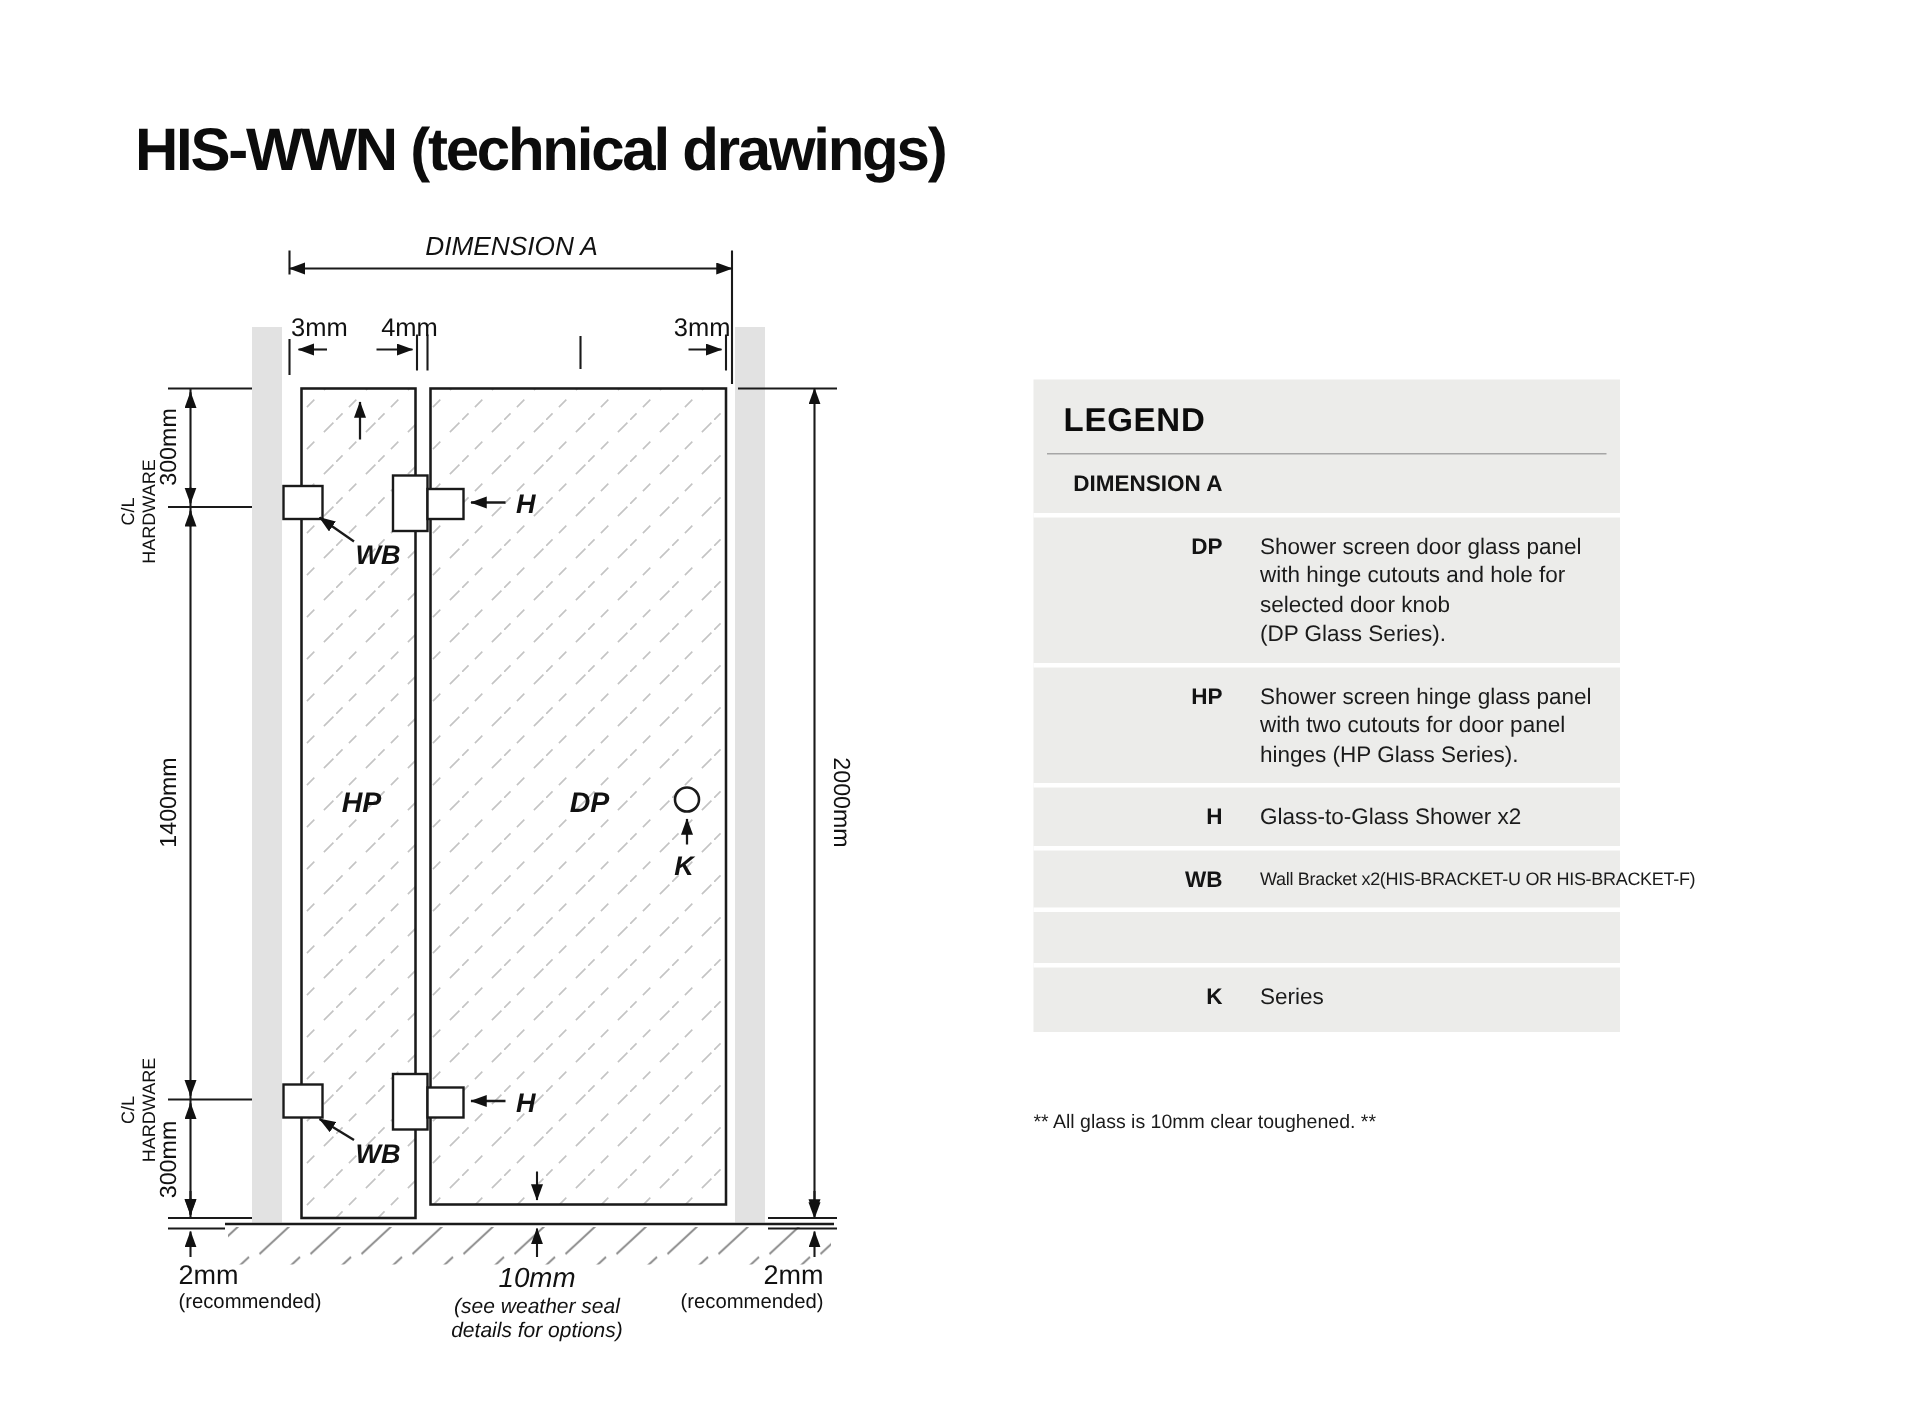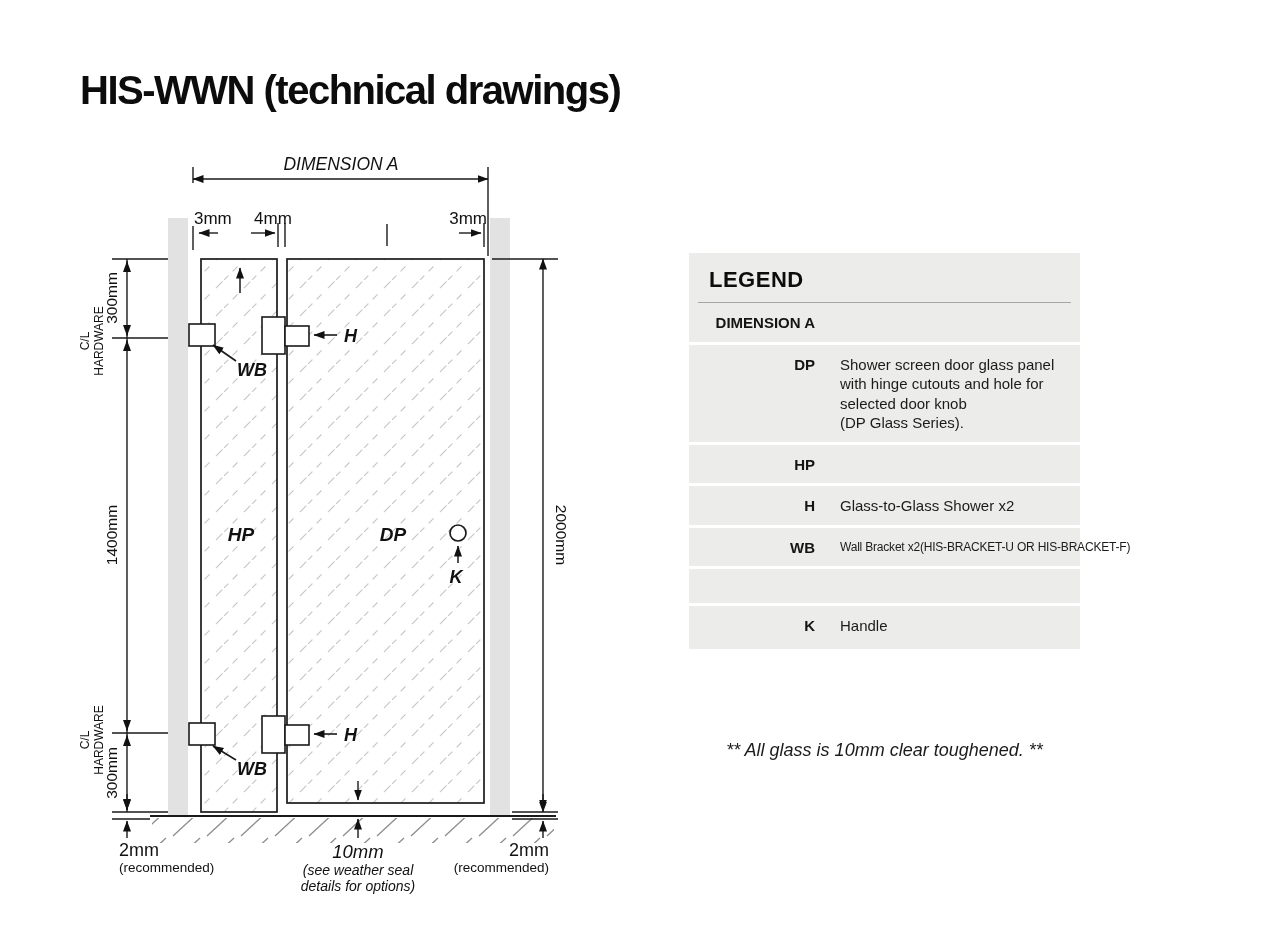--- a/index.html
+++ b/index.html
@@ -1,18 +1,18 @@
 <!DOCTYPE html>
 <html><head>
 <meta charset="utf-8">
 <style>
   html,body{margin:0;padding:0;background:#fff;}
   .page{position:relative;width:1285px;height:944px;background:#ffffff;overflow:hidden;
         font-family:"Liberation Sans",sans-serif;color:#111;}
-  .page-title{position:absolute;left:78px;top:66px;margin:2px;font-size:40px;font-weight:bold;
+  .page-title{position:absolute;left:78px;top:66px;margin:12px;font-size:40px;font-weight:bold;
         letter-spacing:-1.5px;color:#0c0c0c;}
   svg{position:absolute;left:0;top:0;}
   svg text{font-family:"Liberation Sans",sans-serif;fill:#111;}
   .t-dim{font-size:17px;}
   .t-ital{font-style:italic;font-size:17.5px;}
   .t-rot{font-size:15.5px;}
   .t-cl{font-size:12px;}
   .t-big{font-size:18px;}
   .t-note{font-size:13.5px;}
   .t-noteital{font-style:italic;font-size:14px;}
@@ -23,22 +23,22 @@
   
   .legend{position:absolute;left:689px;top:253px;width:391px;background:#ececea;padding-bottom:4px;}
   .legend-title{font-size:22px;font-weight:bold;letter-spacing:.5px;padding:14px 0 9px 20px;color:#0c0c0c;}
   .legend-sep{border-top:1px solid #a6a6a6;margin:0 9px;}
   .lrow{display:grid;grid-template-columns:126px auto;column-gap:25px;padding:10px 0 9px 0;}
   .lrow + .lrow{border-top:3px solid #ffffff;}
   .lterm{text-align:right;font-weight:bold;font-size:15px;line-height:19.5px;color:#141414;}
   .ldesc{font-size:15px;line-height:19.5px;white-space:pre-line;color:#1b1b1b;}
   .lrow.nowrap .ldesc{white-space:nowrap;overflow:visible;font-size:12px;letter-spacing:-0.2px;}
   .lrow.spacer{min-height:15px;}
-  .legend-footnote{position:absolute;left:689px;top:740px;width:391px;text-align:center;
-        font-style:italic;font-size:18px;color:#1b1b1b;}
+  .legend-footnote{position:absolute;left:689px;top:740px;width:391px;
+        font-size:13px;color:#1b1b1b;}
 </style>
 </head>
 <body>
 
 <div class="page">
 
   <h1 class="page-title">HIS-WWN (technical drawings)</h1>
 
   <svg width="1285" height="944" viewBox="0 0 1285 944">
     <defs>
@@ -190,34 +190,37 @@
     </div>
     <div class="lrow">
       <div class="lterm">DP</div>
       <div class="ldesc">Shower screen door glass panel
 with hinge cutouts and hole for
 selected door knob
 (DP Glass Series).</div>
     </div>
     <div class="lrow">
       <div class="lterm">HP</div>
+      <div class="ldesc">Shower screen hinge glass panel
+with two cutouts for door panel
+hinges (HP Glass Series).</div>
     </div>
     <div class="lrow">
       <div class="lterm">H</div>
       <div class="ldesc">Glass-to-Glass Shower x2</div>
     </div>
     <div class="lrow nowrap">
       <div class="lterm">WB</div>
       <div class="ldesc">Wall Bracket x2(HIS-BRACKET-U OR HIS-BRACKET-F)</div>
     </div>
     <div class="lrow spacer">
       <div class="lterm"></div>
       <div class="ldesc"></div>
     </div>
     <div class="lrow">
       <div class="lterm">K</div>
-      <div class="ldesc">Handle</div>
+      <div class="ldesc">Series</div>
     </div>
   </div>
 
   <div class="legend-footnote">** All glass is 10mm clear toughened. **</div>
 
 </div>
 
 </body></html>

